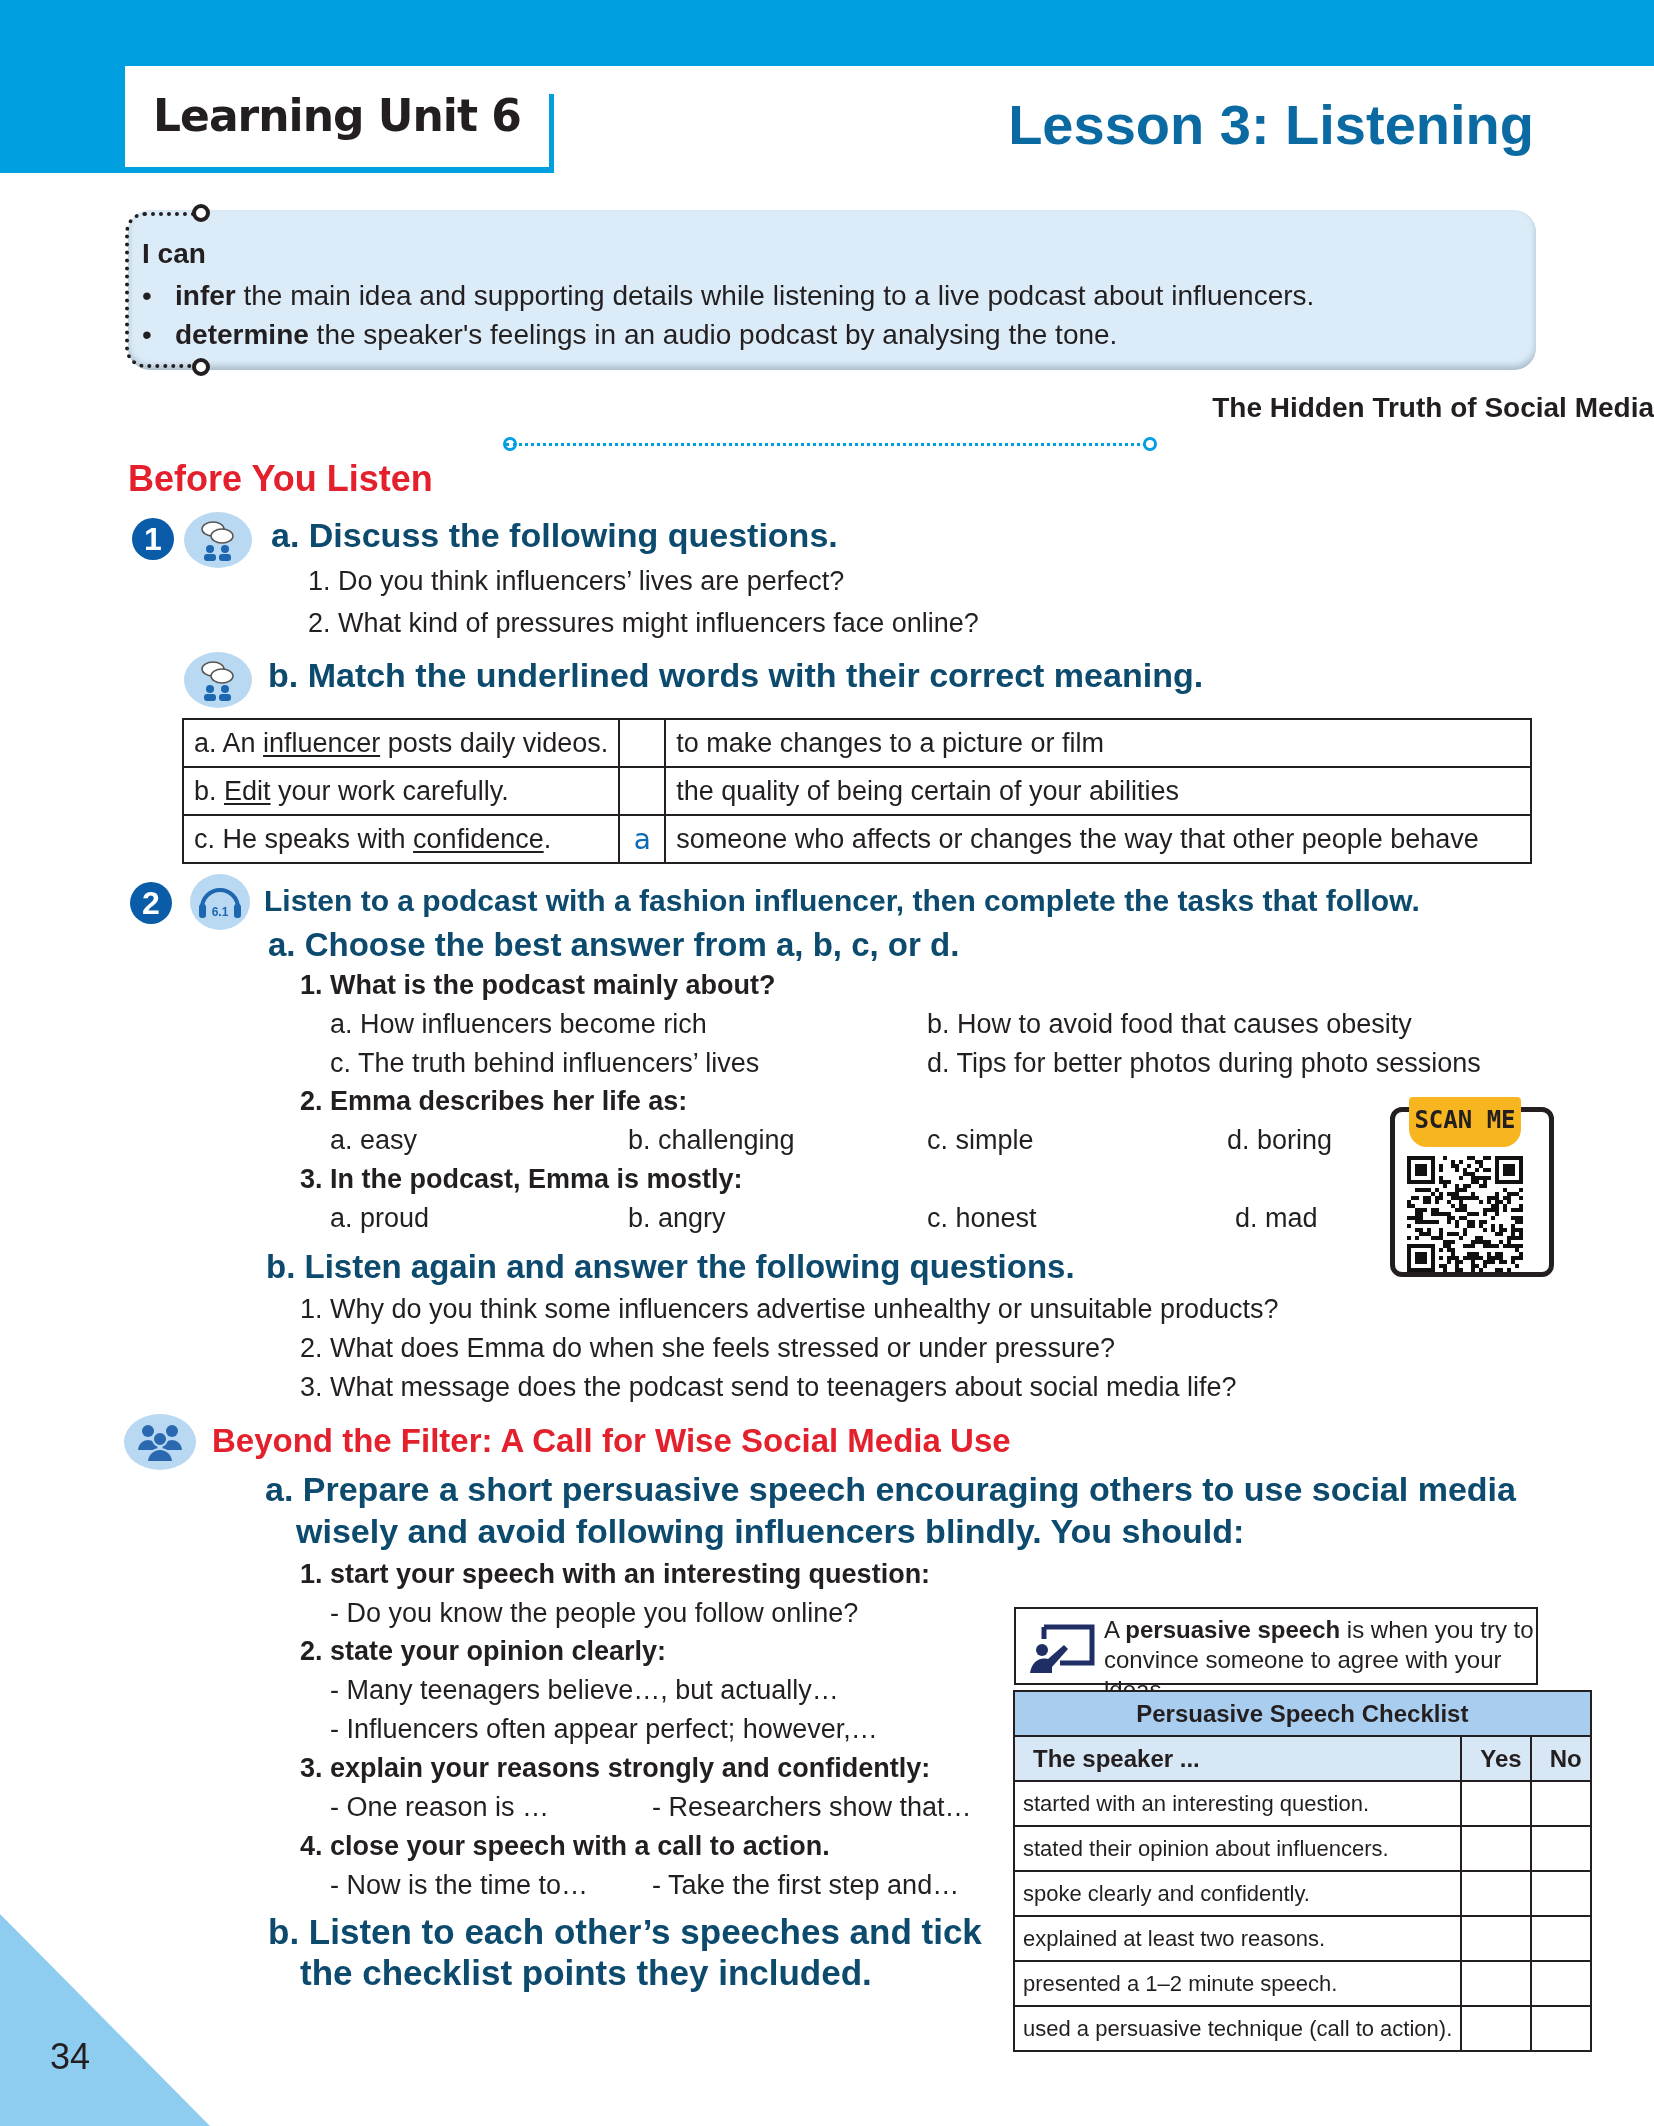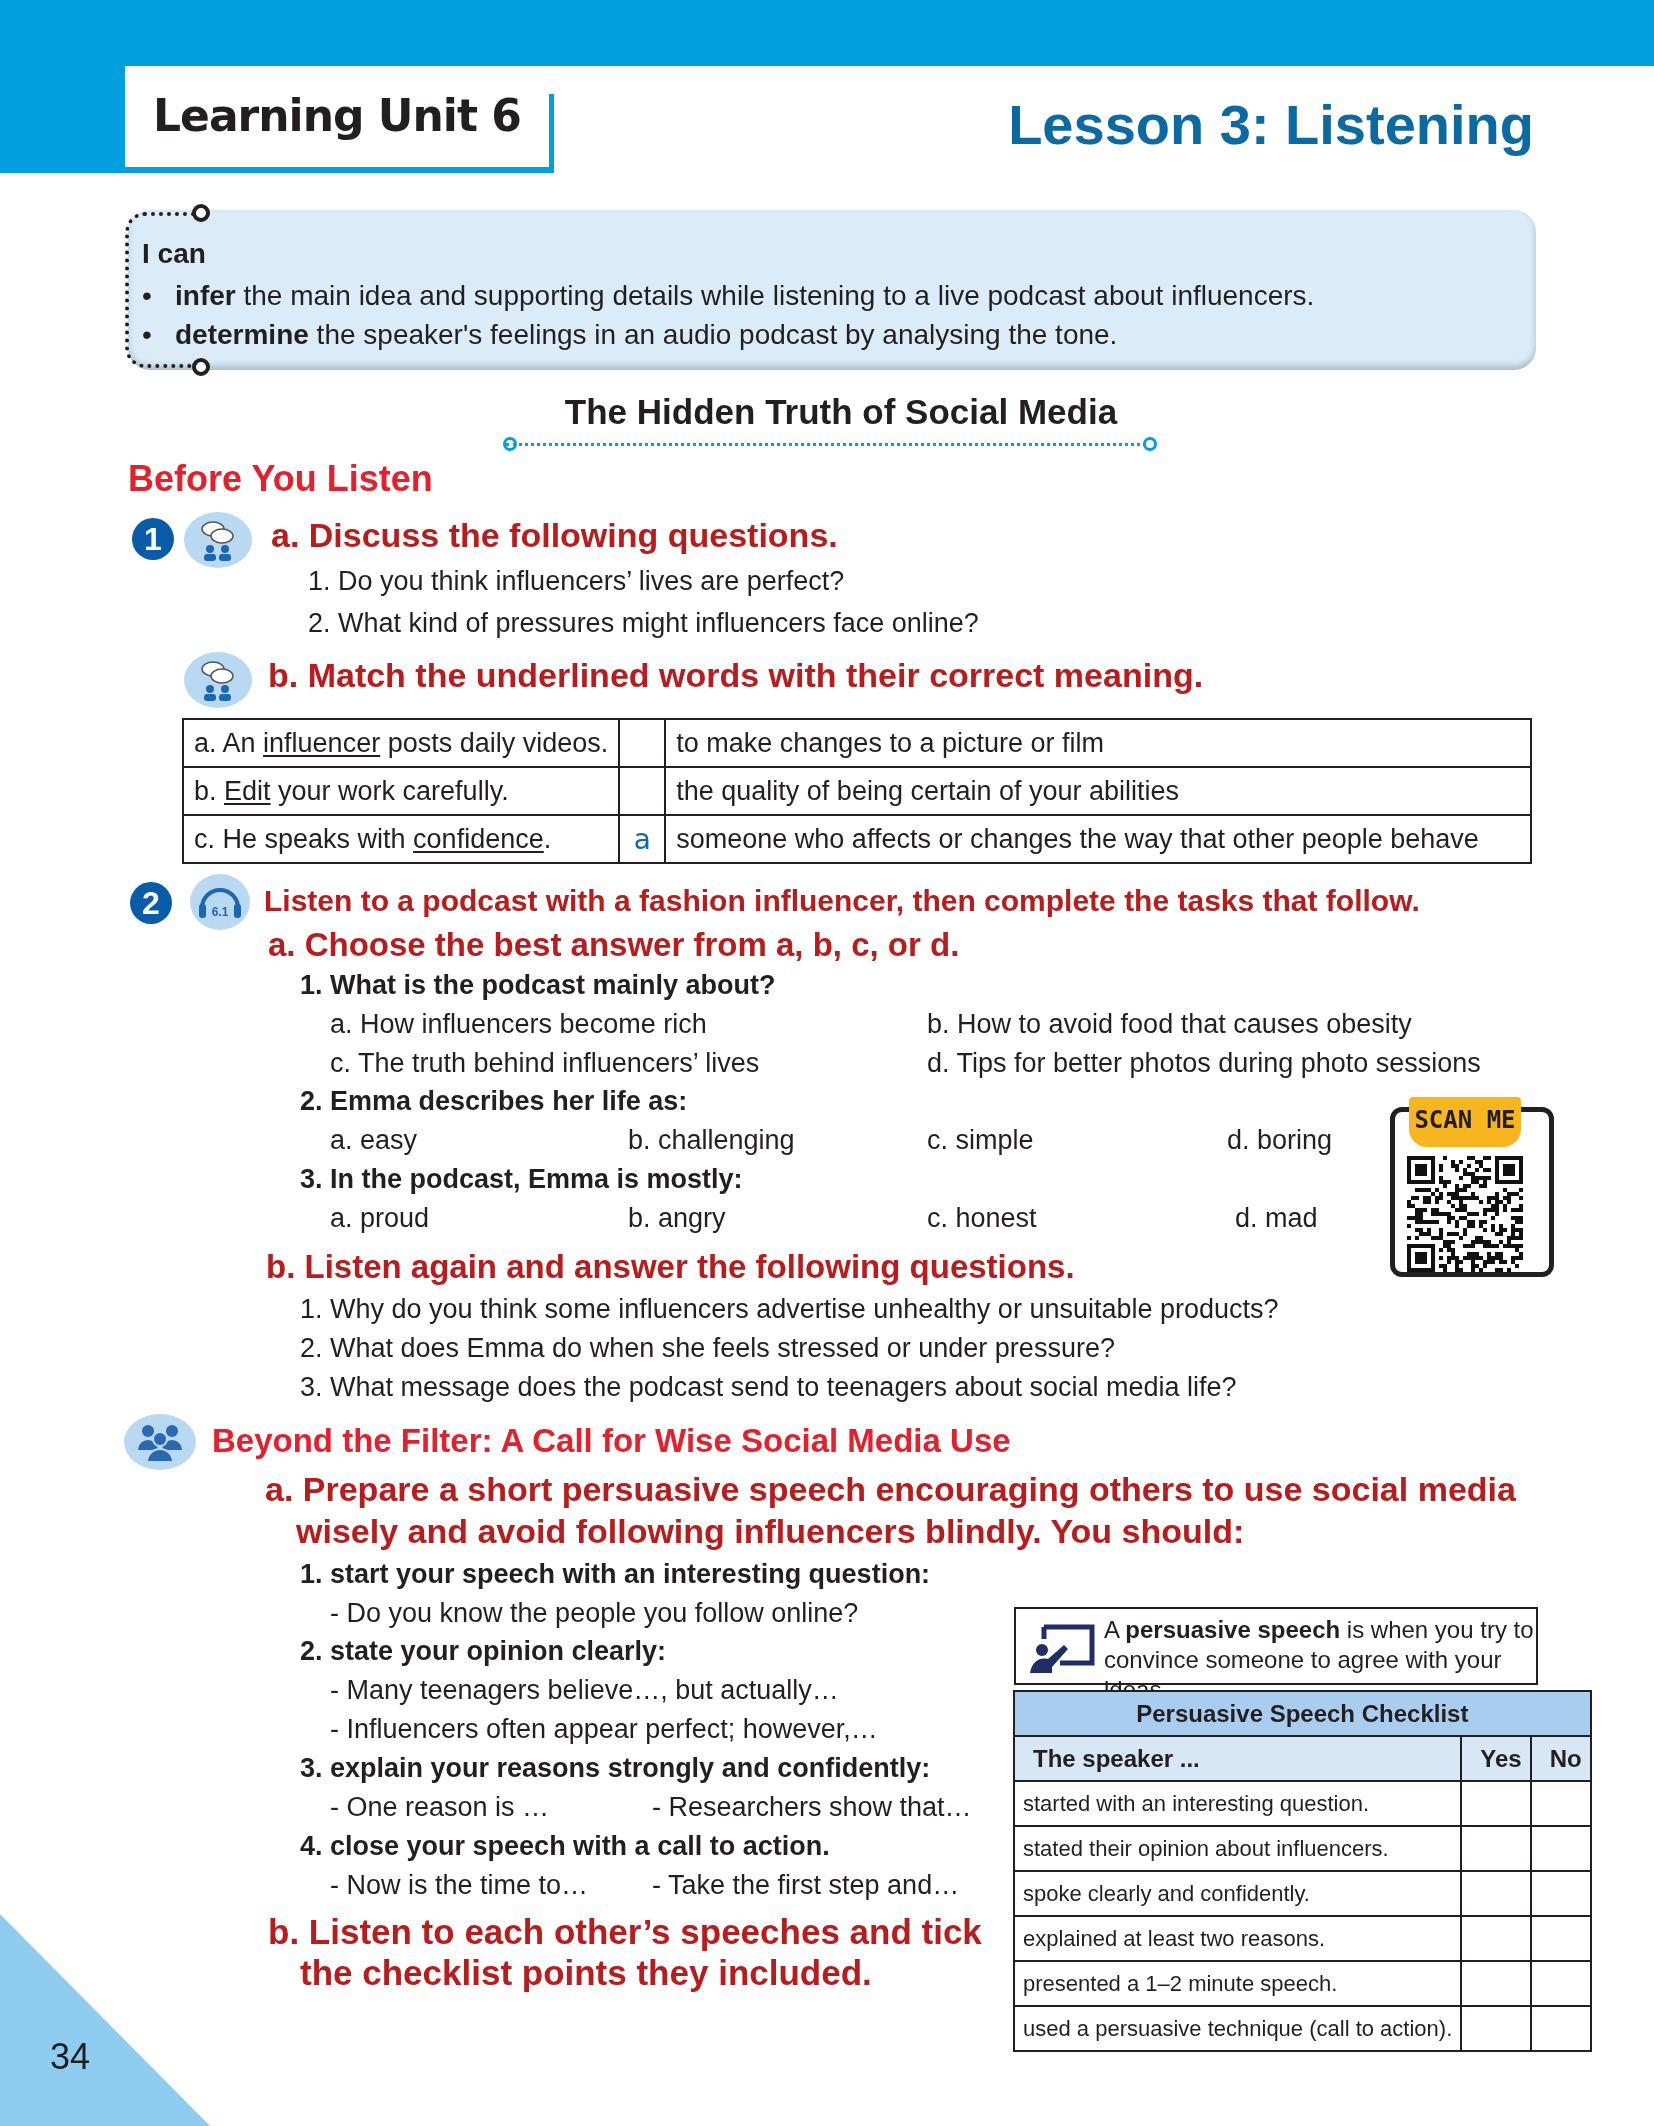--- a/index.html
+++ b/index.html
@@ -17,26 +17,26 @@
   .ican .dotted { position: absolute; left: -3px; top: 2px; width: 70px; height: 156px; border-left: 4px dotted #231f20; border-top: 4px dotted #231f20; border-bottom: 4px dotted #231f20; border-radius: 20px 0 0 20px; border-right: none; }
   .ican .ring { position: absolute; width: 18px; height: 18px; border: 4px solid #231f20; border-radius: 50%; background: #fff; }
   .ican .r1 { left: 64px; top: -6px; }
   .ican .r2 { left: 64px; top: 148px; }
   .ican-head { position: absolute; left: 14px; top: 28px; font-weight: bold; font-size: 28px; }
   .ican ul { position: absolute; left: 14px; top: 66px; list-style: none; }
   .ican li { font-size: 28px; line-height: 39px; }
   .ican li .b { font-weight: bold; }
   .ican li .dot { display: inline-block; width: 33px; }
 
-  .subtitle { position: absolute; left: 0; width: 1654px; top: 392px; text-align: center; font-weight: bold; font-size: 35px; color: #231f20; padding-left: 28px; }
+  .subtitle { position: absolute; left: 0; width: 1654px; top: 392px; text-align: right; font-weight: bold; font-size: 28px; color: #231f20; padding-left: 28px; }
   .sub-line { position: absolute; left: 506px; top: 443px; width: 646px; height: 0; border-top: 3px dotted #009fe0; }
   .sub-dot { position: absolute; top: 437px; width: 14px; height: 14px; border: 3px solid #009fe0; border-radius: 50%; background: #fff; }
 
   .red-head { position: absolute; font-weight: bold; color: #e3202b; }
-  .blue-head { position: absolute; font-weight: bold; color: #b91c1c; }
+  .blue-head { position: absolute; font-weight: bold; color: #0c4a6e; }
   .txt { position: absolute; font-size: 27px; color: #231f20; white-space: nowrap; }
   .bold { font-weight: bold; }
 
   .num-badge { position: absolute; width: 42px; height: 42px; border-radius: 50%; background: #0b5ca8; color: #fff; font-weight: bold; font-size: 32px; text-align: center; line-height: 42px; }
   .icon-oval { position: absolute; width: 68px; height: 56px; border-radius: 50%; background: #b9d8f2; }
   .icon-oval svg { position: absolute; left: 0; top: 0; }
 
   table.match { position: absolute; left: 182px; top: 718px; width: 1350px; border-collapse: collapse; }
   table.match td { border: 2px solid #231f20; height: 48px; font-size: 27px; padding: 0 10px; white-space: nowrap; }
   table.match td.ans { width: 46px; text-align: center; color: #0b6ab2; font-family: "DejaVu Sans", sans-serif; font-size: 28px; }

